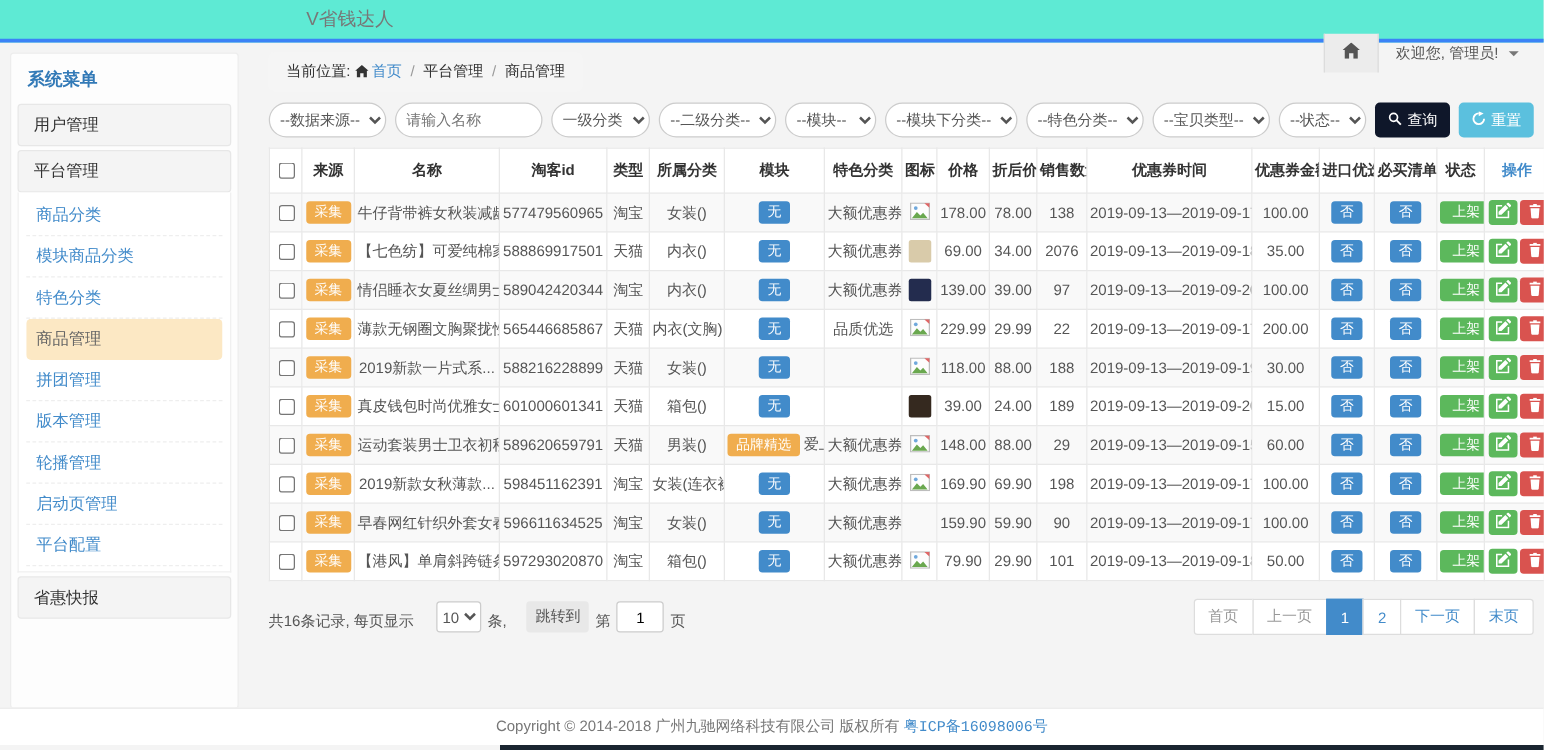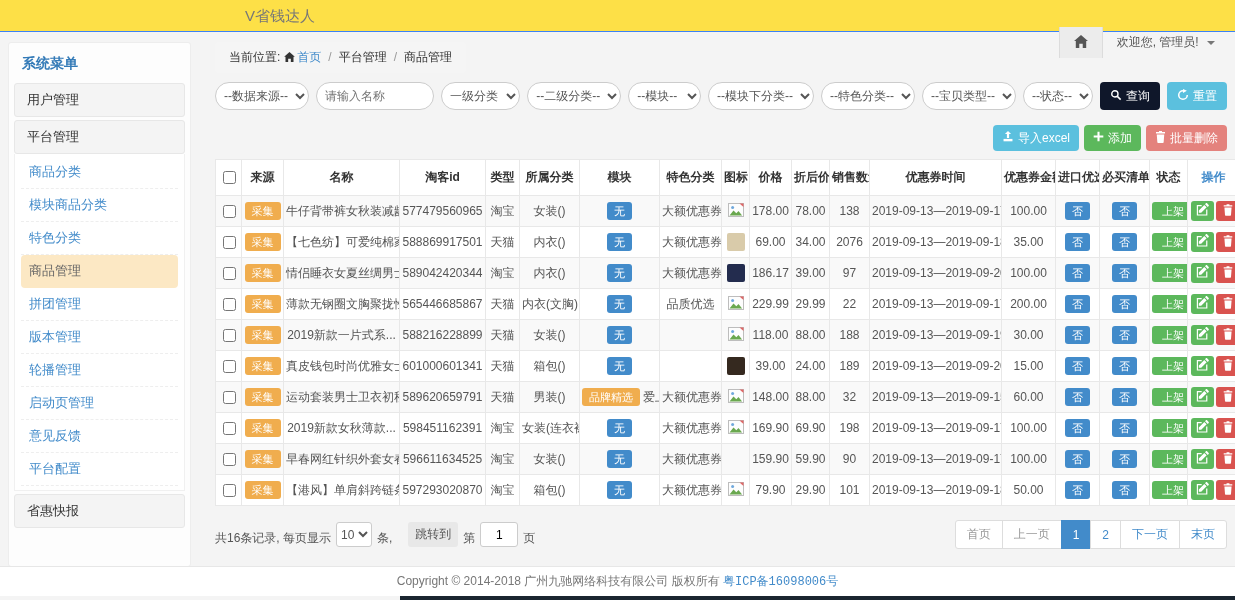--- a/index.html
+++ b/index.html
@@ -3,21 +3,21 @@
 <meta charset="utf-8">
 <style>
   html,body{margin:0;padding:0;}
   body{
     width:1235px;height:600px;position:relative;overflow:hidden;
     background:#f4f4f4;
     font-family:"Liberation Sans","DejaVu Sans",sans-serif;
     -webkit-font-smoothing:antialiased;
   }
   
-  .topbar{position:absolute;top:0;left:0;right:0;height:31px;background:#fde047;border-bottom:1px solid #3b82f6;z-index:5;}
+  .topbar{position:absolute;top:0;left:0;right:0;height:31px;background:#5eead4;border-bottom:3px solid #3b82f6;z-index:5;}
   .brand{position:absolute;left:245px;top:0;line-height:31px;font-size:15px;color:#777;}
   .topbar-right{position:absolute;right:0;top:0;height:31px;display:flex;align-items:stretch;margin-top:27px;}
   .home-btn{width:42px;background:#ececec;border-left:1px solid #dcdcdc;border-right:1px solid #dcdcdc;display:flex;align-items:center;justify-content:center;cursor:pointer;}
   .welcome{line-height:31px;padding:0 20px 0 14px;font-size:12px;color:#555;cursor:pointer;white-space:nowrap;}
   .caret{display:inline-block;margin-left:5px;width:0;height:0;border-left:4px solid transparent;border-right:4px solid transparent;border-top:4px solid #777;vertical-align:middle;}
   
   .sidebar{position:absolute;left:8px;top:42px;width:183px;height:525px;overflow:hidden;background:#fdfdfd;border:1px solid #ededed;border-radius:3px;box-sizing:border-box;padding:6px 5px;}
   .sidebar-title{color:#337ab7;font-size:14px;font-weight:bold;padding:6px 8px 10px;}
   .menu-header{background:#f4f4f4;border:1px solid #e7e7e7;border-radius:3px;margin:0 0 3px;padding:7px 12px;font-size:13px;color:#333;cursor:pointer;}
   .submenu{background:#fff;border:1px solid #f0f0f0;border-top:0;margin:-3px 0 3px;padding:2px 6px 4px;}
@@ -51,21 +51,21 @@
   .badge-blue{background:#428bca;}
   .badge-green{background:#5cb85c;padding:2px 10px;}
   .module-extra{margin-left:3px;color:#555;}
   .thumb{display:inline-block;width:18px;height:18px;border-radius:2px;vertical-align:middle;}
   .icon-btn{display:inline-flex;align-items:center;justify-content:center;width:23px;height:20px;border-radius:3px;border:none;cursor:pointer;margin:0 1px;vertical-align:middle;}
   .icon-btn.edit{background:#5cb85c;}
   .icon-btn.del{background:#d9534f;}
   
   .pager{margin-top:14px;display:flex;justify-content:space-between;align-items:center;font-size:12px;color:#555;}
   .pager-left{display:flex;align-items:flex-end;gap:5px;}
-  .page-size-select{height:25px;border:1px solid #ccc;border-radius:3px;font-size:12px;color:#555;background:#fff;}
+  .page-size-select{height:25px;border:1px solid #ccc;border-radius:3px;font-size:12px;color:#555;background:#fff;margin-left:13px;}
   .jump-label{background:#e8e8e8;padding:4px 7px;border-radius:3px;cursor:pointer;}
   .jump-input{width:32px;height:21px;border:1px solid #ccc;border-radius:3px;text-align:center;font-size:12px;}
   .pager-right{display:flex;}
   .page-btn{border:1px solid #ddd;background:#fff;color:#428bca;padding:5px 11px;margin-left:-1px;font-size:12px;cursor:pointer;}
   .page-btn:first-child{border-radius:3px 0 0 3px;margin-left:0;}
   .page-btn:last-child{border-radius:0 3px 3px 0;}
   .page-btn.disabled{color:#999;cursor:default;}
   .page-btn.active{background:#428bca;color:#fff;border-color:#428bca;}
   
   .footer{position:absolute;left:0;right:0;bottom:4px;height:29px;background:#fff;border-top:1px solid #e7e7e7;text-align:center;line-height:29px;font-size:12px;color:#777;z-index:4;}
@@ -97,21 +97,20 @@
       <div class="menu-header">平台管理</div>
       <div class="submenu">
         <div class="submenu-item">商品分类</div>
         <div class="submenu-item">模块商品分类</div>
         <div class="submenu-item">特色分类</div>
         <div class="submenu-item active">商品管理</div>
         <div class="submenu-item">拼团管理</div>
         <div class="submenu-item">版本管理</div>
         <div class="submenu-item">轮播管理</div>
         <div class="submenu-item">启动页管理</div>
-        <div class="submenu-item">意见反馈</div>
         <div class="submenu-item">平台配置</div>
       </div>
       <div class="menu-header">省惠快报</div>
     </div>
 </div>
 
 <div class="main">
 
   <div class="breadcrumb">
     <span>当前位置:</span><span class="bc-home-icon"><svg width="11" height="10" viewBox="0 0 16 15">
@@ -130,41 +129,20 @@
     </button>
     <button class="btn btn-reset">
       <span><svg width="12" height="12" viewBox="0 0 16 16">
             <path d="M13.7 8A5.7 5.7 0 1 1 8 2.3" fill="none" stroke="#fff" stroke-width="2"></path>
             <path d="M8 0l5.2 2.4L8 5.2z" fill="#fff"></path>
           </svg></span>
       <span>重置</span>
     </button>
   </div>
 
-  <div class="toolbar">
-    <button class="btn btn-sm btn-import">
-      <span><svg width="12" height="11" viewBox="0 0 16 16" fill="#fff">
-            <path d="M8 0l4.5 4.5H9.6V10H6.4V4.5H3.5z"></path>
-            <path d="M1.5 11.5h13V15h-13z"></path>
-          </svg></span>
-      <span>导入excel</span>
-    </button>
-    <button class="btn btn-sm btn-add">
-      <span><svg width="11" height="11" viewBox="0 0 16 16" fill="#fff">
-            <path d="M6.5 1h3v5.5H15v3H9.5V15h-3V9.5H1v-3h5.5z"></path>
-          </svg></span>
-      <span>添加</span>
-    </button>
-    <button class="btn btn-sm btn-del">
-      <span><svg width="11" height="12" viewBox="0 0 14 16" fill="#fff">
-            <path d="M5 0h4v1.2h4v2H1v-2h4zM2 4.5h10l-.8 10.6c-.1.5-.4.9-.9.9H3.7c-.5 0-.8-.4-.9-.9z"></path>
-          </svg></span>
-      <span>批量删除</span>
-    </button>
-  </div>
 
   <table>
     <colgroup>
         <col style="width: 26px;">
         <col style="width: 42px;">
         <col style="width: 116px;">
         <col style="width: 86px;">
         <col style="width: 34px;">
         <col style="width: 60px;">
         <col style="width: 80px;">
@@ -269,21 +247,21 @@
         <tr>
           <td><input type="checkbox" style=""></td>
           <td><span class="badge badge-orange">采集</span></td>
           <td title="情侣睡衣女夏丝绸男士...">情侣睡衣女夏丝绸男士...</td>
           <td>589042420344</td>
           <td>淘宝</td>
           <td>内衣()</td>
           <td><span class="badge badge-blue">无</span></td>
           <td>大额优惠券</td>
           <td><span class="thumb" style="background: rgb(35, 44, 78);"></span></td>
-          <td>186.17</td>
+          <td>139.00</td>
           <td>39.00</td>
           <td>97</td>
           <td>2019-09-13—2019-09-20</td>
           <td>100.00</td>
           <td><span class="badge badge-blue">否</span></td>
           <td><span class="badge badge-blue">否</span></td>
           <td><span class="badge badge-green">上架</span></td>
           <td><button class="icon-btn edit">
               <span><svg width="13" height="13" viewBox="0 0 16 16" fill="#fff">
                   <path d="M15.6 2.4l-2-2c-.4-.4-1-.4-1.4 0l-1.1 1.1 3.4 3.4 1.1-1.1c.4-.4.4-1 0-1.4zM10.2 2.4L3.5 9.1V12h2.9l6.7-6.7z"></path>
@@ -402,21 +380,21 @@
           <td><span class="badge badge-orange">品牌精选</span><span class="module-extra">爱上运动</span></td>
           <td>大额优惠券</td>
           <td><span><svg width="16" height="14" viewBox="0 0 16 14">
                 <rect x="0.5" y="0.5" width="15" height="13" fill="#fdfdfd" stroke="#bdbdbd"></rect>
                 <circle cx="4.6" cy="4.4" r="1.5" fill="#6fa8dc"></circle>
                 <path d="M1.5 12.5l4-5 2.8 2.8 2.2-2.2 3.6 4.4z" fill="#6aa84f"></path>
                 <path d="M11.5 0.5l4 3.6V0.5z" fill="#e06666"></path>
               </svg></span></td>
           <td>148.00</td>
           <td>88.00</td>
-          <td>32</td>
+          <td>29</td>
           <td>2019-09-13—2019-09-15</td>
           <td>60.00</td>
           <td><span class="badge badge-blue">否</span></td>
           <td><span class="badge badge-blue">否</span></td>
           <td><span class="badge badge-green">上架</span></td>
           <td><button class="icon-btn edit">
               <span><svg width="13" height="13" viewBox="0 0 16 16" fill="#fff">
                   <path d="M15.6 2.4l-2-2c-.4-.4-1-.4-1.4 0l-1.1 1.1 3.4 3.4 1.1-1.1c.4-.4.4-1 0-1.4zM10.2 2.4L3.5 9.1V12h2.9l6.7-6.7z"></path>
                   <path d="M12.5 14h-10V4H7V2.5H1V15.5h13V8h-1.5z"></path>
                 </svg></span>

